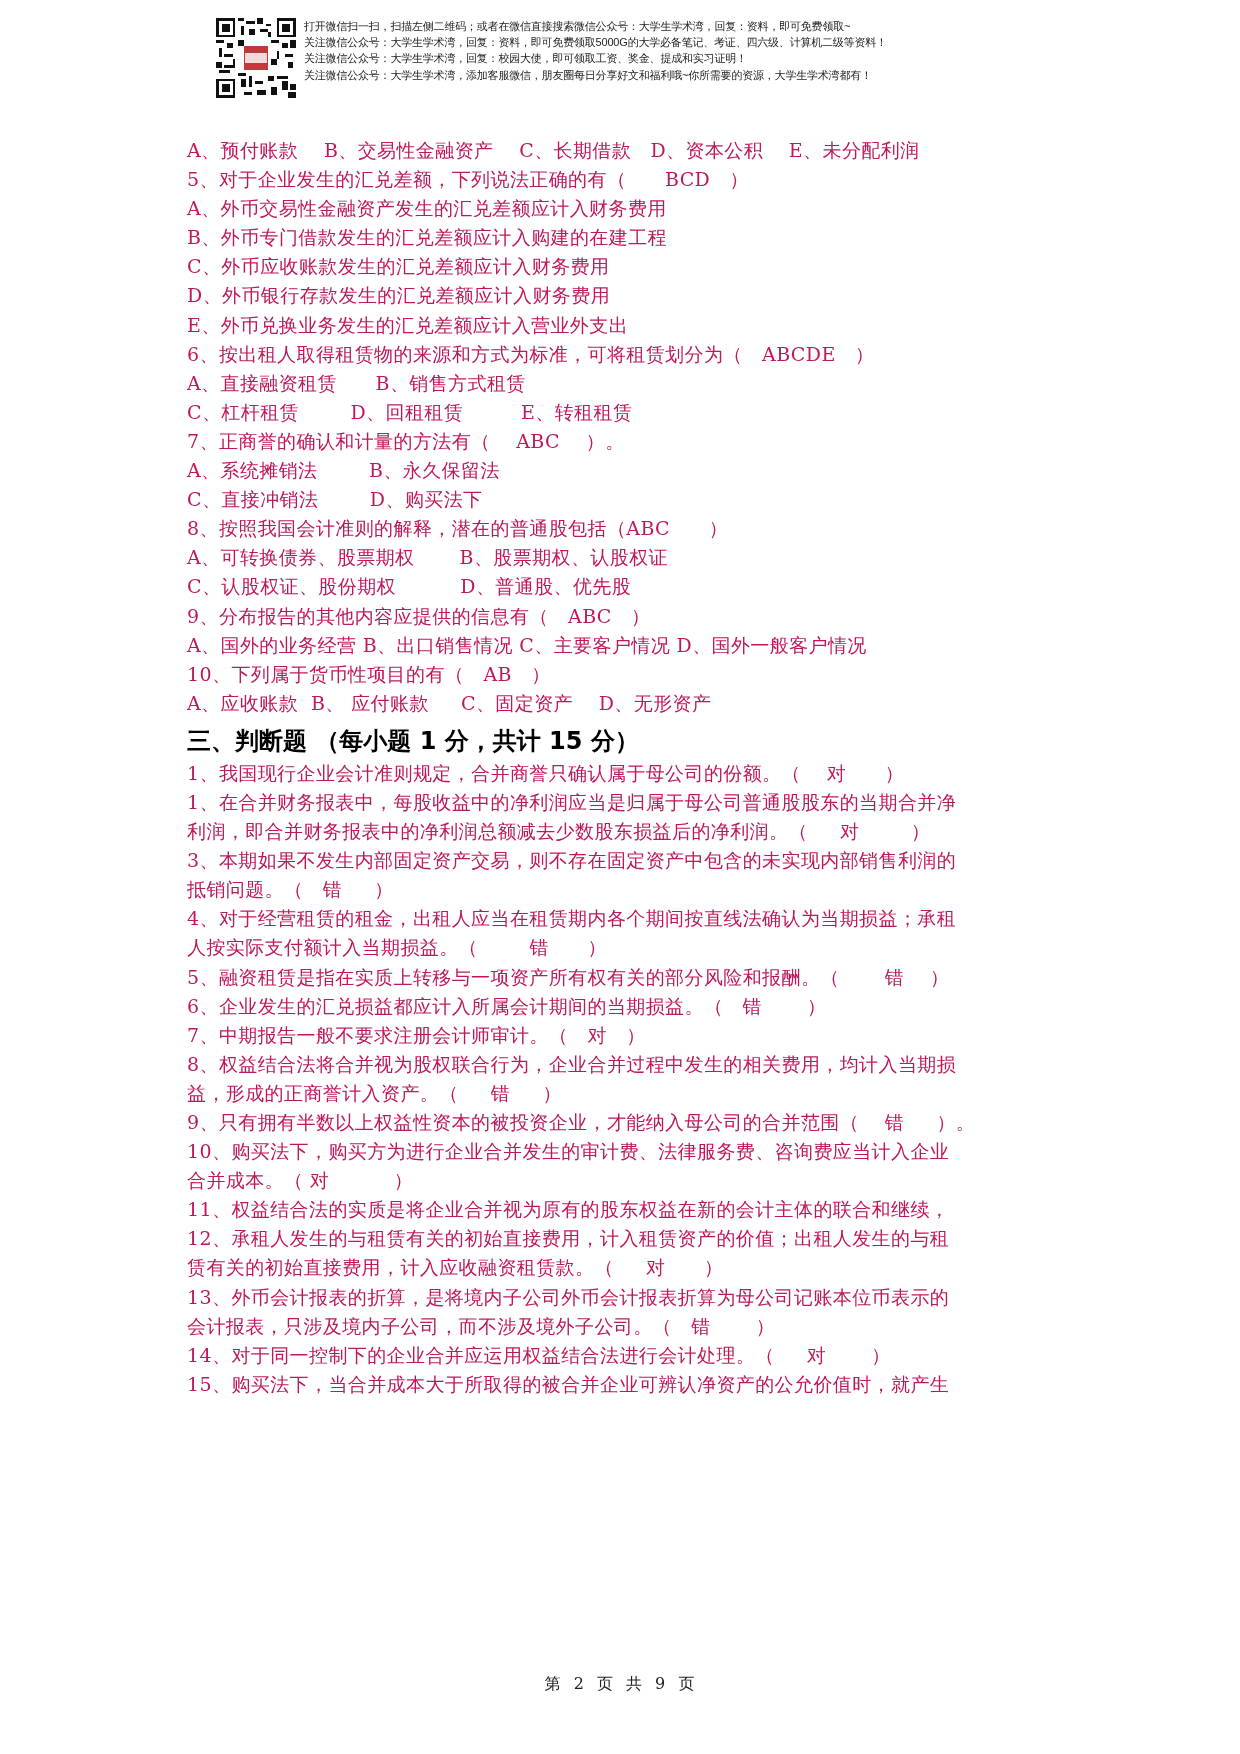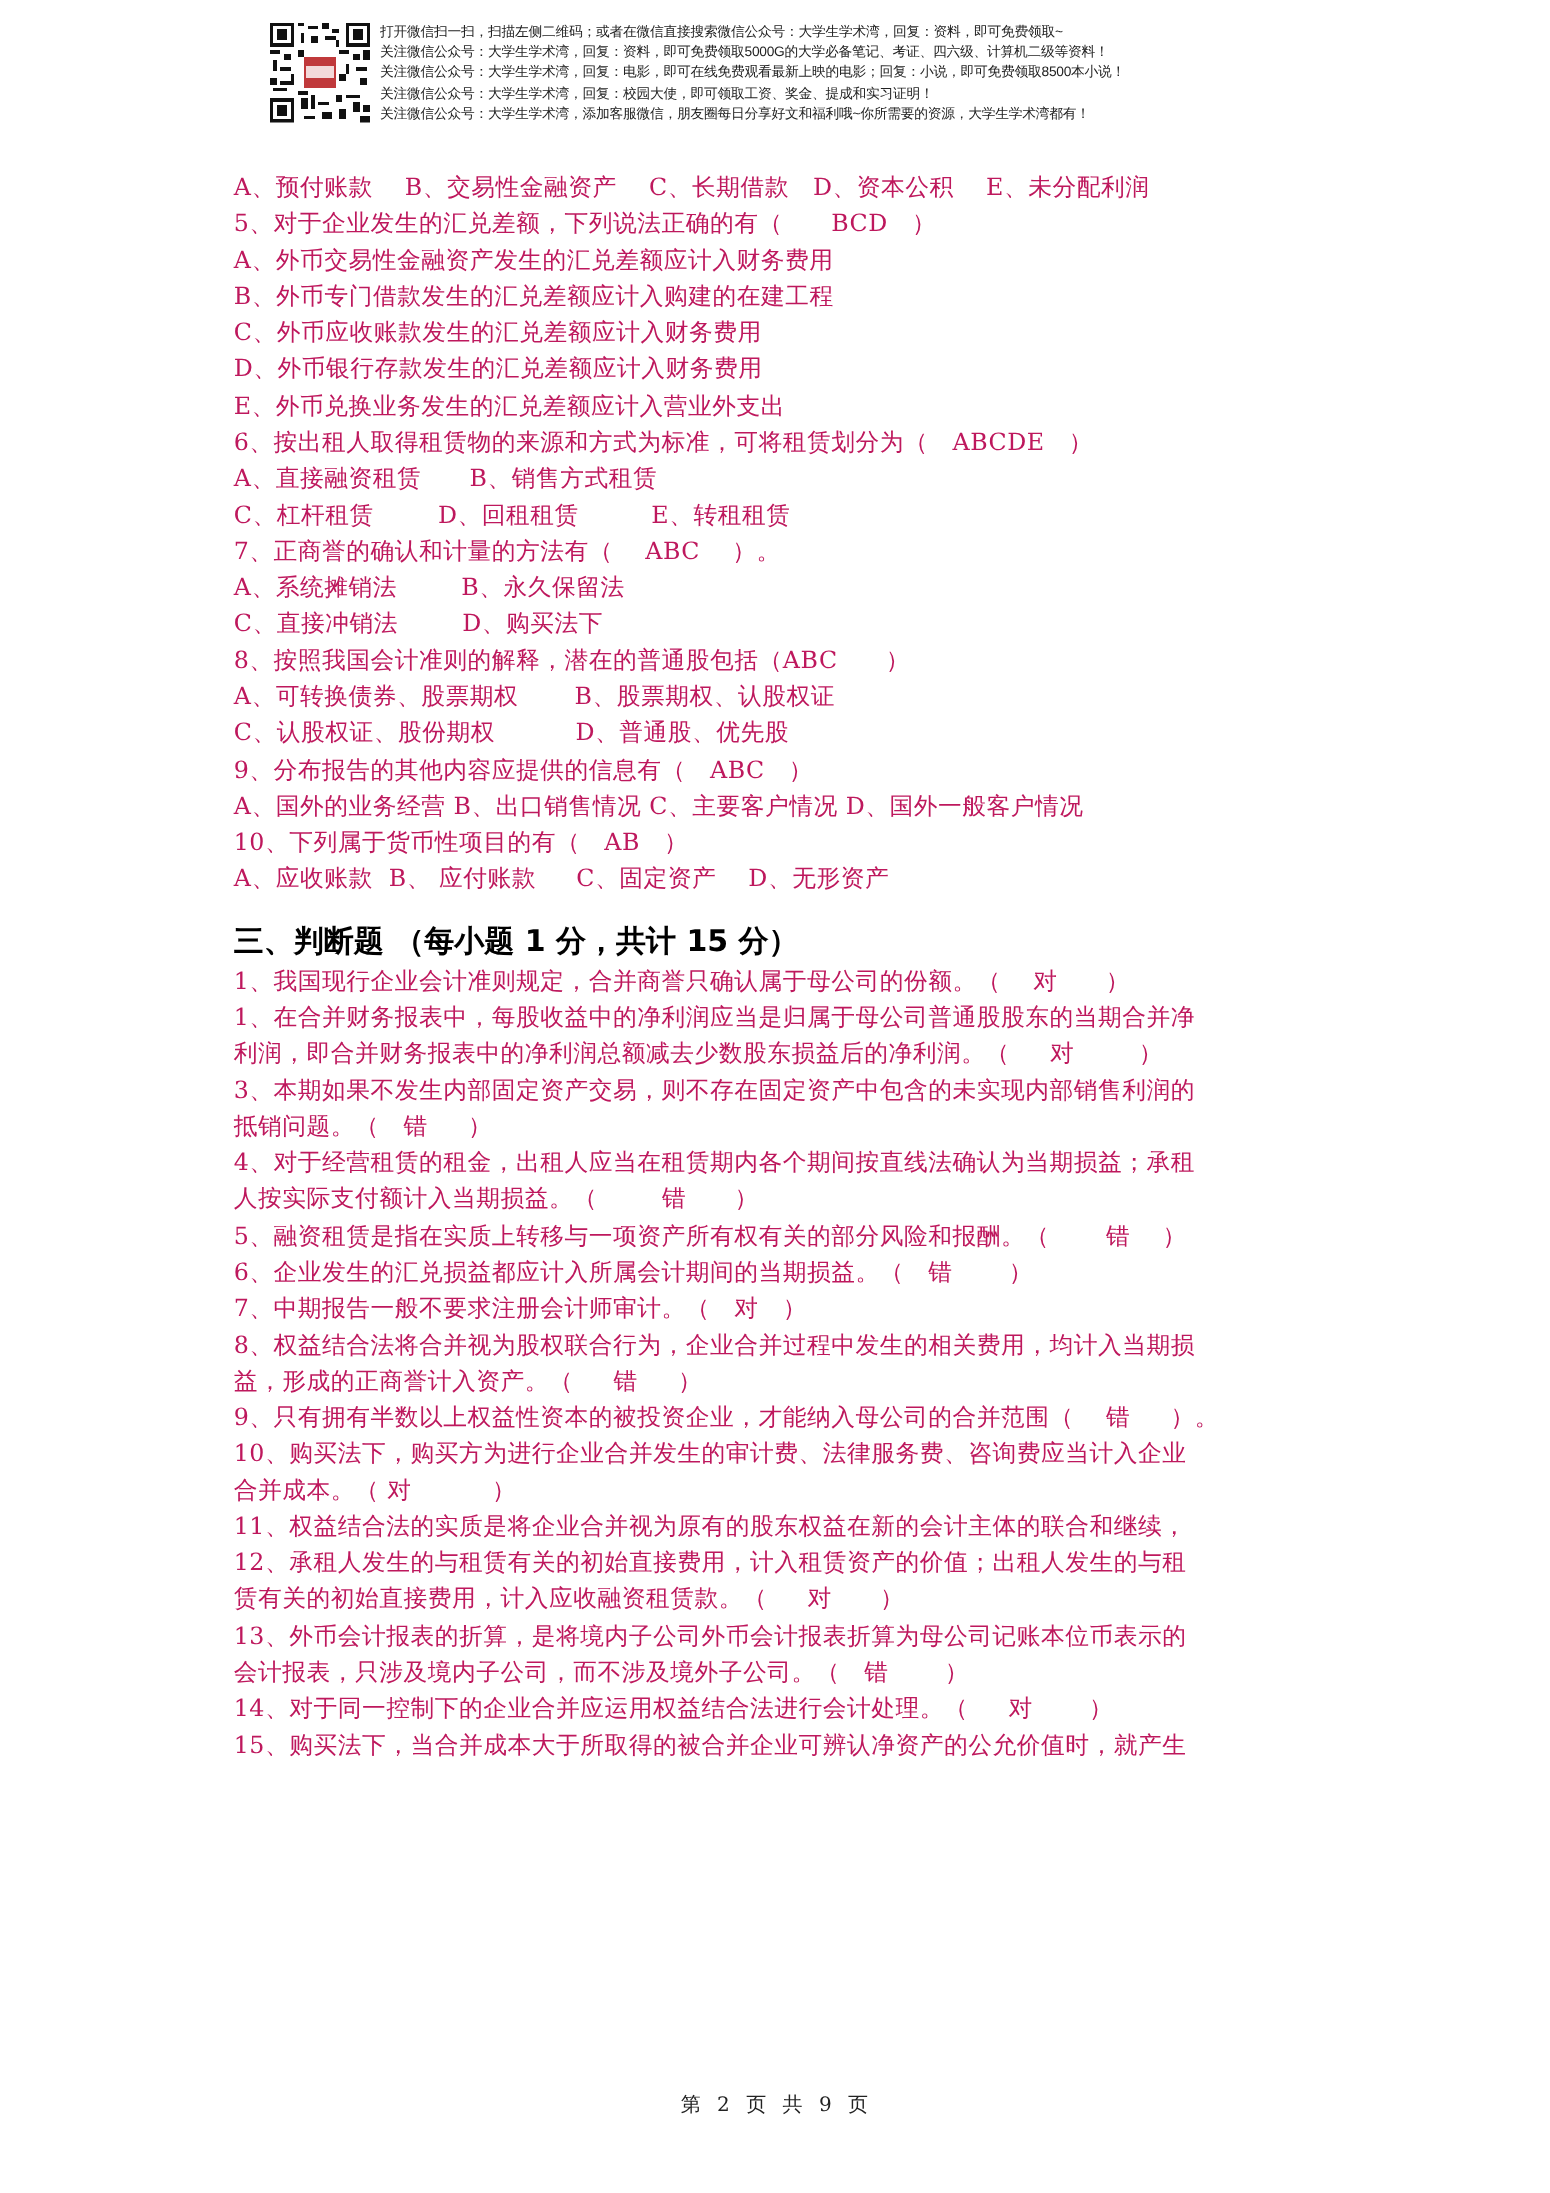--- a/index.html
+++ b/index.html
@@ -7,21 +7,21 @@
          font-family: "DejaVu Serif", "Liberation Serif", serif; color: #111; }
   .header { position: absolute; left: 216px; top: 18px; width: 720px; height: 84px; }
   .qr { position: absolute; left: 0; top: 0; width: 80px; height: 80px; background: #fff; }
   .qr svg { width: 80px; height: 80px; display: block; }
   .promo { position: absolute; left: 88px; top: 0; width: 640px;
            font-family: Liberation Sans, sans-serif; font-size: 11px;
            line-height: 16.2px; color: #222; white-space: nowrap; letter-spacing: -0.2px; }
   .body { position: absolute; left: 187px; top: 136px; width: 880px; }
   .line { font-size: 19px; line-height: 29.1px; height: 29.1px; white-space: pre; color: #be185d; letter-spacing: 0.4px; }
   .heading { font-family: "DejaVu Sans", "Liberation Sans", sans-serif; font-weight: bold;
-             font-size: 24px; line-height: 36px; height: 36px; white-space: pre; color: #000; margin-top: 17px; }
+             font-size: 24px; line-height: 36px; height: 36px; white-space: pre; color: #000; margin-top: 5px; }
   .footer { position: absolute; left: 0; width: 1240px; top: 1648px; text-align: center;
             font-size: 16px; color: #222; word-spacing: 6px; letter-spacing: 1px; margin-top: 26px; }
 </style>
 </head>
 <body>
 
 <div class="header">
   <div class="qr">
     <svg viewBox="0 0 29 29" shape-rendering="crispEdges">
       <rect x="0" y="0" width="29" height="29" fill="#fff"></rect>
@@ -72,21 +72,20 @@
           <rect x="26" y="27" width="3" height="2"></rect>
           <rect x="10" y="27" width="3" height="1"></rect>
       </g>
       <rect x="10" y="10" width="9" height="9" fill="#c0393b"></rect>
       <rect x="10.5" y="12.6" width="8" height="3.6" fill="#f3d9d9"></rect>
     </svg>
   </div>
   <div class="promo">
     <div>打开微信扫一扫，扫描左侧二维码；或者在微信直接搜索微信公众号：大学生学术湾，回复：资料，即可免费领取~</div>
     <div>关注微信公众号：大学生学术湾，回复：资料，即可免费领取5000G的大学必备笔记、考证、四六级、计算机二级等资料！</div>
-    <div>关注微信公众号：大学生学术湾，回复：电影，即可在线免费观看最新上映的电影；回复：小说，即可免费领取8500本小说！</div>
     <div>关注微信公众号：大学生学术湾，回复：校园大使，即可领取工资、奖金、提成和实习证明！</div>
     <div>关注微信公众号：大学生学术湾，添加客服微信，朋友圈每日分享好文和福利哦~你所需要的资源，大学生学术湾都有！</div>
   </div>
 </div>
 
 <div class="body">
   <div>
     <div class="line">A、预付账款    B、交易性金融资产    C、长期借款   D、资本公积    E、未分配利润</div>
     <div class="line">5、对于企业发生的汇兑差额，下列说法正确的有（      BCD   ）</div>
     <div class="line">A、外币交易性金融资产发生的汇兑差额应计入财务费用</div>

